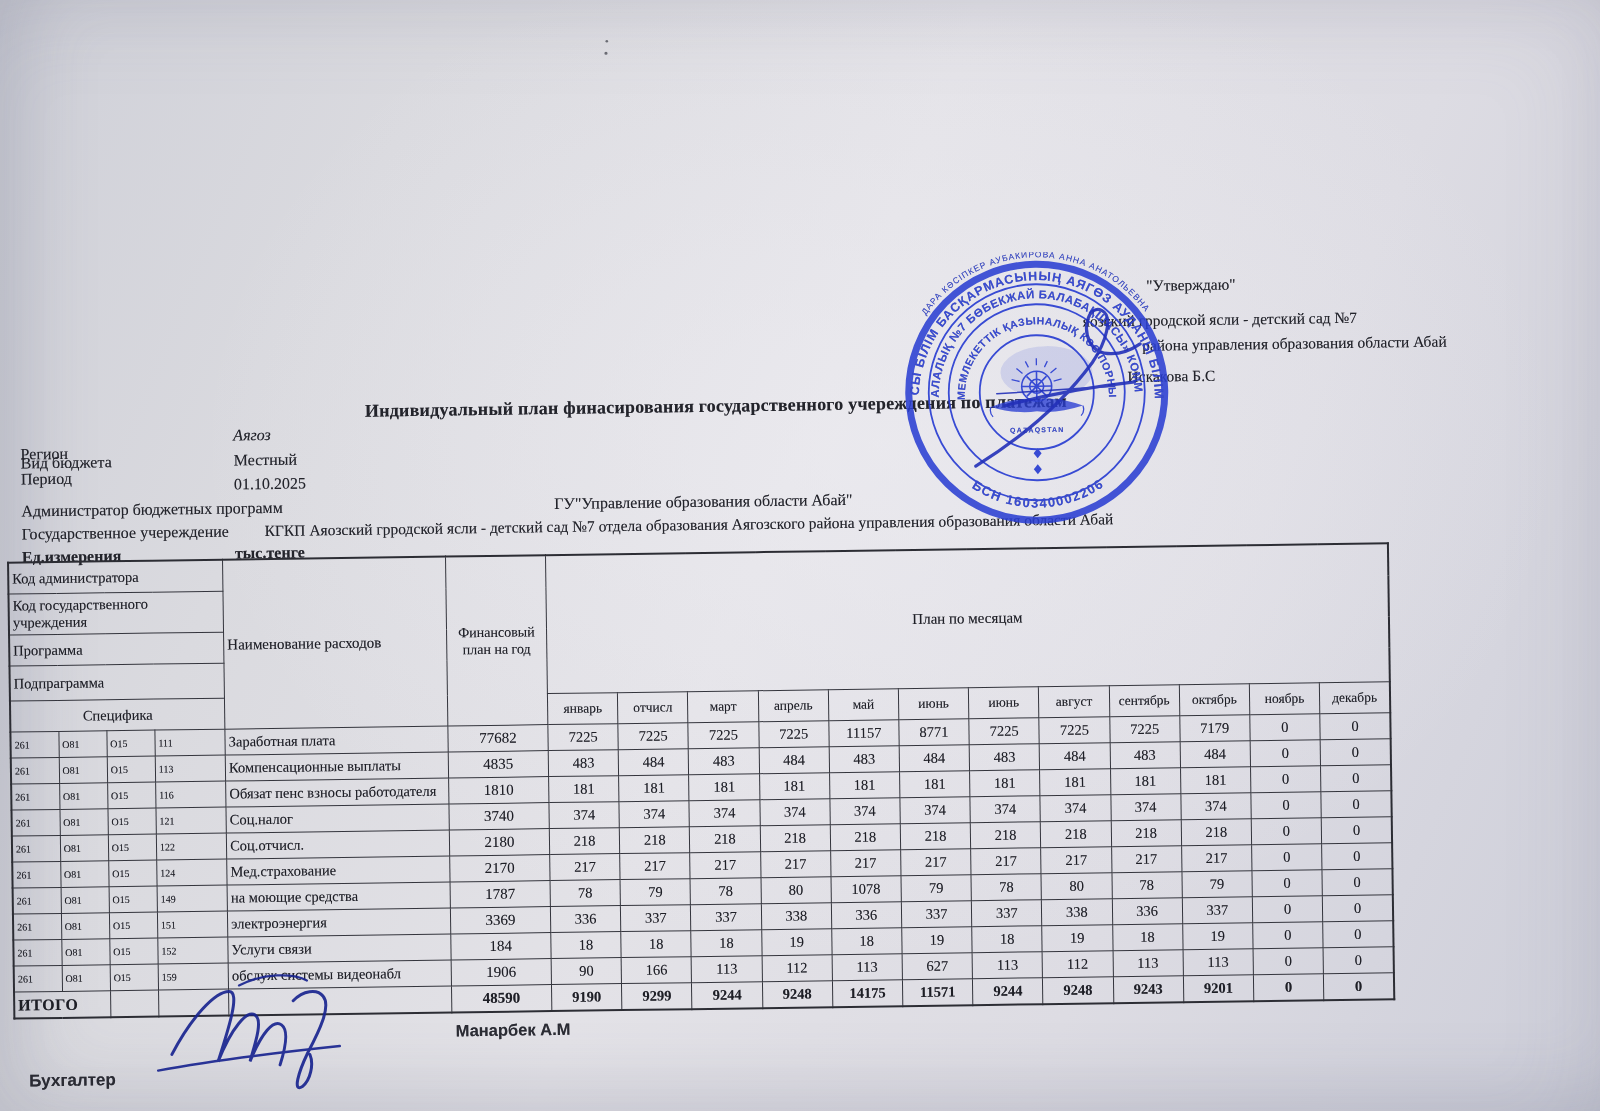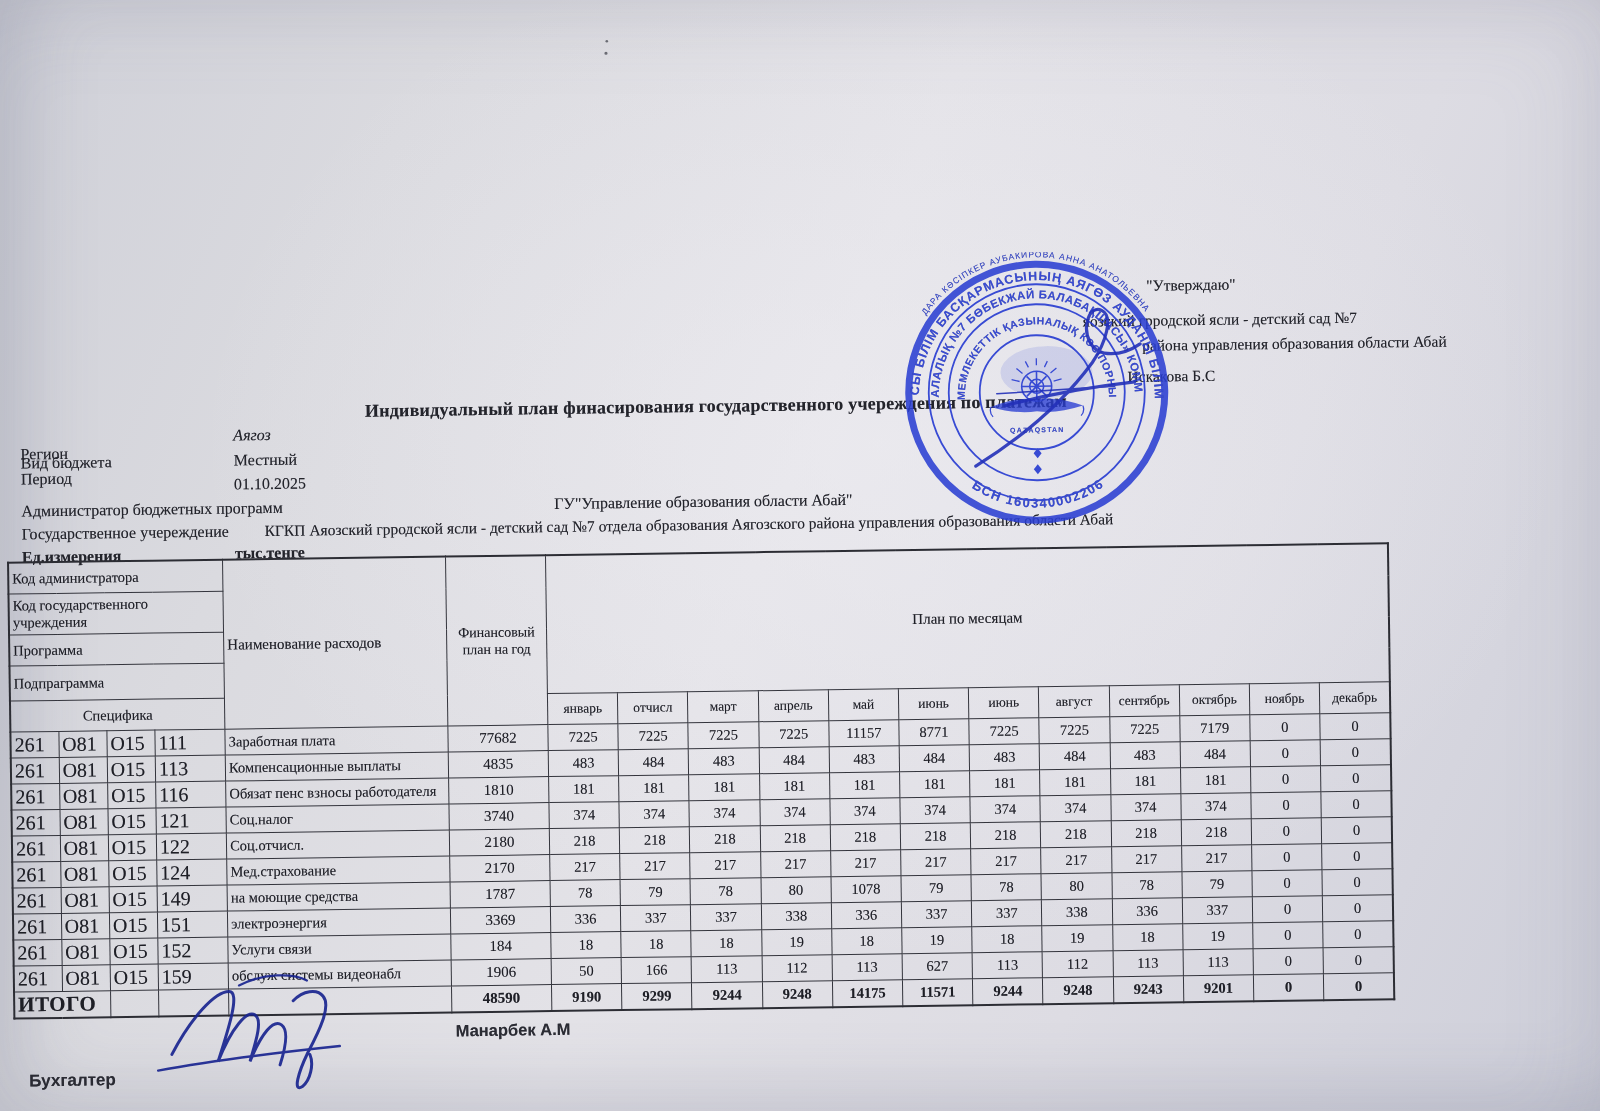--- a/index.html
+++ b/index.html
@@ -41,26 +41,26 @@
   thead tr.r2 th{height:40px;white-space:normal;line-height:1.15;}
   thead tr.r3 th{height:30px;}
   thead tr.r4 th{height:34px;}
   thead tr.r5 th{height:30px;}
   th.name-head{text-align:left;padding-left:10px;font-size:15px;}
   th.fin-head{text-align:center;white-space:normal!important;line-height:1.25;font-size:14px;padding:2px;}
   th.months-head{text-align:center;font-size:15px;}
   th.spec-head{text-align:center;}
   th.month{height:30px;text-align:center;font-size:13.5px;padding:0 1px;}
   tbody td{height:25px;}
-  td.code{font-size:20px;padding-left:9px;}
+  td.code{font-size:10px;padding-left:9px;}
   td.name{font-size:14.5px;padding-left:6px;}
   td.num{font-weight:bold;text-align:center;font-size:14.5px;}
   td.year{font-size:15px;}
   tr.total td{font-weight:bold;}
-  td.total-label{font-size:21px;font-weight:bold;padding-left:4px;letter-spacing:.5px;}
+  td.total-label{font-size:16px;font-weight:bold;padding-left:4px;letter-spacing:.5px;}
 
   .footer-role{font-family:"Liberation Sans","DejaVu Sans",sans-serif;font-weight:bold;font-size:17px;color:#2a2b33;}
   .footer-name{font-family:"Liberation Sans","DejaVu Sans",sans-serif;font-weight:bold;font-size:16.5px;color:#2a2b33;}
 
   .stamp-wrap{position:absolute;left:902px;top:257px;width:280px;height:280px;opacity:.92;}
   .sig{position:absolute;}
   .dust{position:absolute;left:612px;top:36px;width:10px;height:22px;}
 </style>
 </head>
 <body>
@@ -317,21 +317,21 @@
           <td class="num">0</td>
           <td class="num">0</td>
         </tr>
         <tr>
           <td class="code">261</td>
           <td class="code">О81</td>
           <td class="code">О15</td>
           <td class="code">159</td>
           <td class="name">обслуж системы видеонабл</td>
           <td class="num year">1906</td>
-          <td class="num">50</td>
+          <td class="num">90</td>
           <td class="num">166</td>
           <td class="num">113</td>
           <td class="num">112</td>
           <td class="num">113</td>
           <td class="num">627</td>
           <td class="num">113</td>
           <td class="num">112</td>
           <td class="num">113</td>
           <td class="num">113</td>
           <td class="num">0</td>

